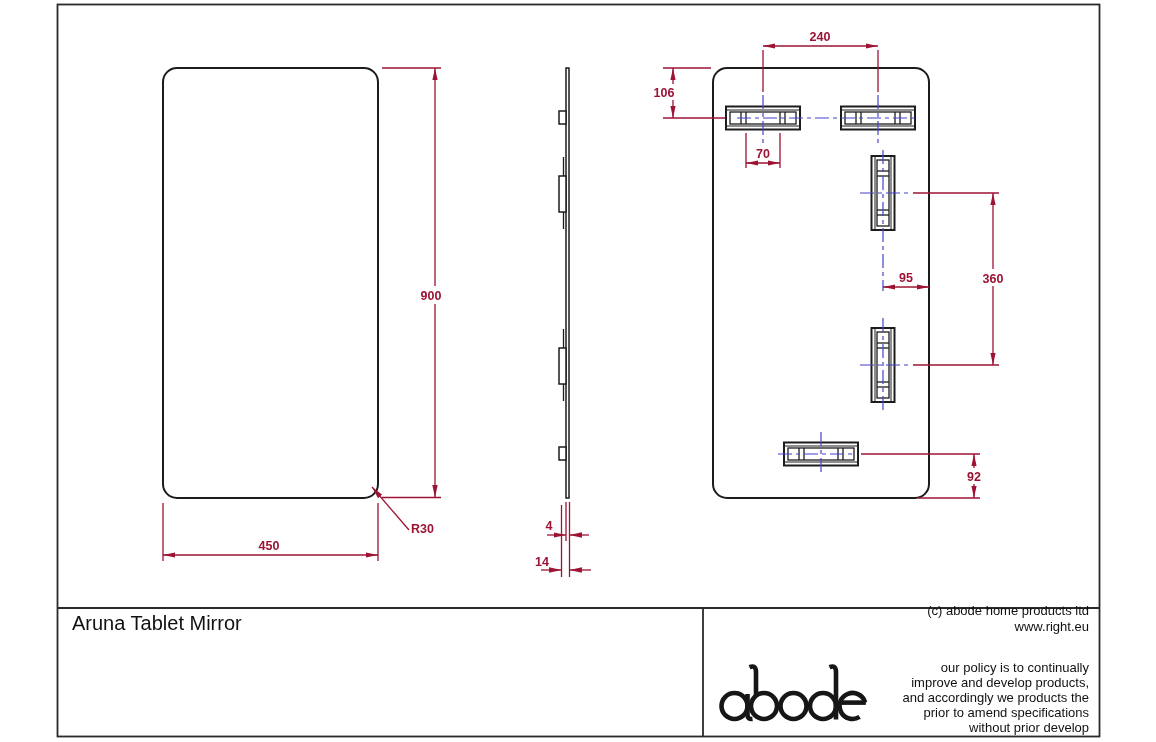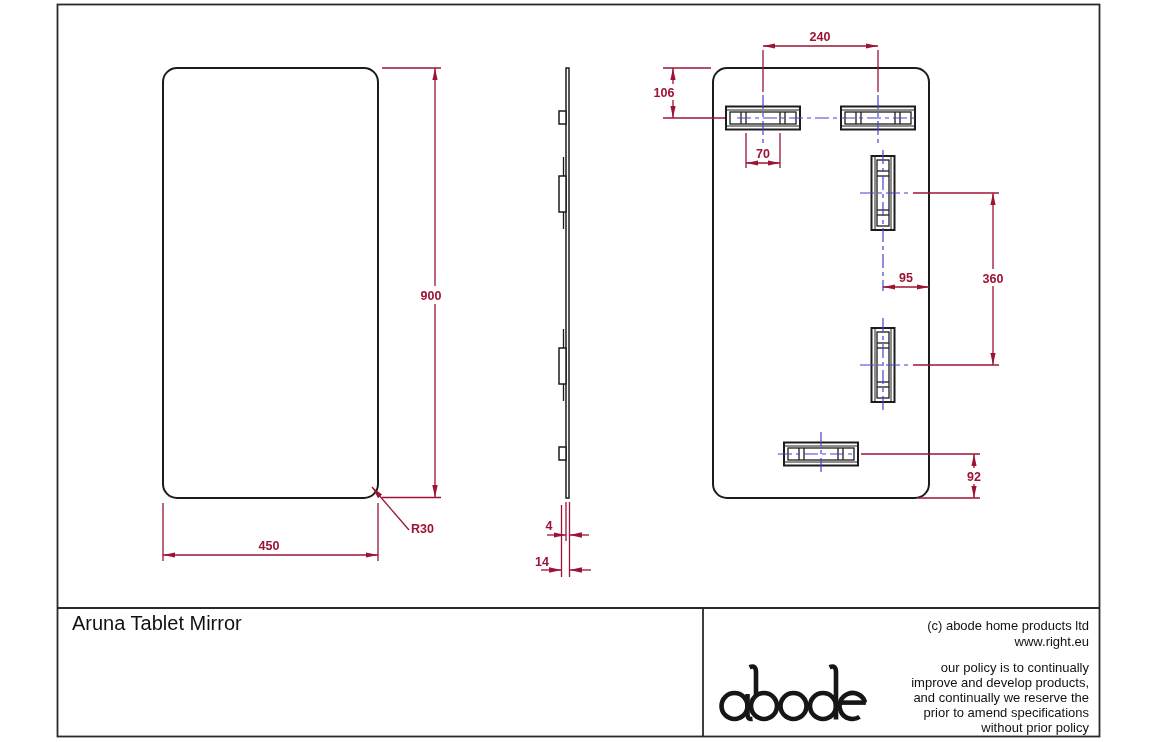--- a/index.html
+++ b/index.html
@@ -2,21 +2,21 @@
 <html><head>
 <meta charset="utf-8">
 <style>
   html,body{margin:0;padding:0;background:#fff;}
   .page{position:relative;width:1156px;height:742px;background:#ffffff;overflow:hidden;
         font-family:"Liberation Sans",sans-serif;}
   svg{position:absolute;left:0;top:0;}
   .dimtxt{font-family:"Liberation Sans",sans-serif;font-weight:bold;font-size:12.5px;}
   .title-text{position:absolute;left:72px;top:612px;font-size:20px;color:#111;
               font-family:"Liberation Sans",sans-serif;}
-  .copyright{position:absolute;right:67px;top:618px;text-align:right;font-size:13px;
+  .copyright{position:absolute;right:67px;top:603px;text-align:right;font-size:13px;
              line-height:16px;color:#111;margin-left:19px;}
   .policy{position:absolute;right:67px;top:660px;text-align:right;font-size:13px;
           line-height:15px;color:#111;}
   .logo-wrap{position:absolute;left:719px;top:662px;}
 </style>
 </head>
 <body>
 
 <div class="page">
 
@@ -169,23 +169,23 @@
   <div class="title-text">Aruna Tablet Mirror</div>
 
   <div class="copyright">
     <div>(c) abode home products ltd</div>
     <div>www.right.eu</div>
   </div>
 
   <div class="policy">
     <div>our policy is to continually</div>
     <div>improve and develop products,</div>
-    <div>and continually we reserve the</div>
+    <div>and accordingly we products the</div>
     <div>prior to amend specifications</div>
-    <div>without prior policy</div>
+    <div>without prior develop</div>
   </div>
 
   <div class="logo-wrap">
     <svg width="148" height="62" viewBox="0 0 148 62" style="position:static" fill="none" stroke="#161616" stroke-width="4.6" stroke-linejoin="round">
 
       <circle cx="15.5" cy="44" r="13"></circle>
       <path d="M28.5,32 V52.5 Q28.5,57.6 33.5,56.9"></path>
 
       <circle cx="45" cy="44" r="13"></circle>
       <path d="M37,34 V10 Q37,2.5 30.5,5.2"></path>

